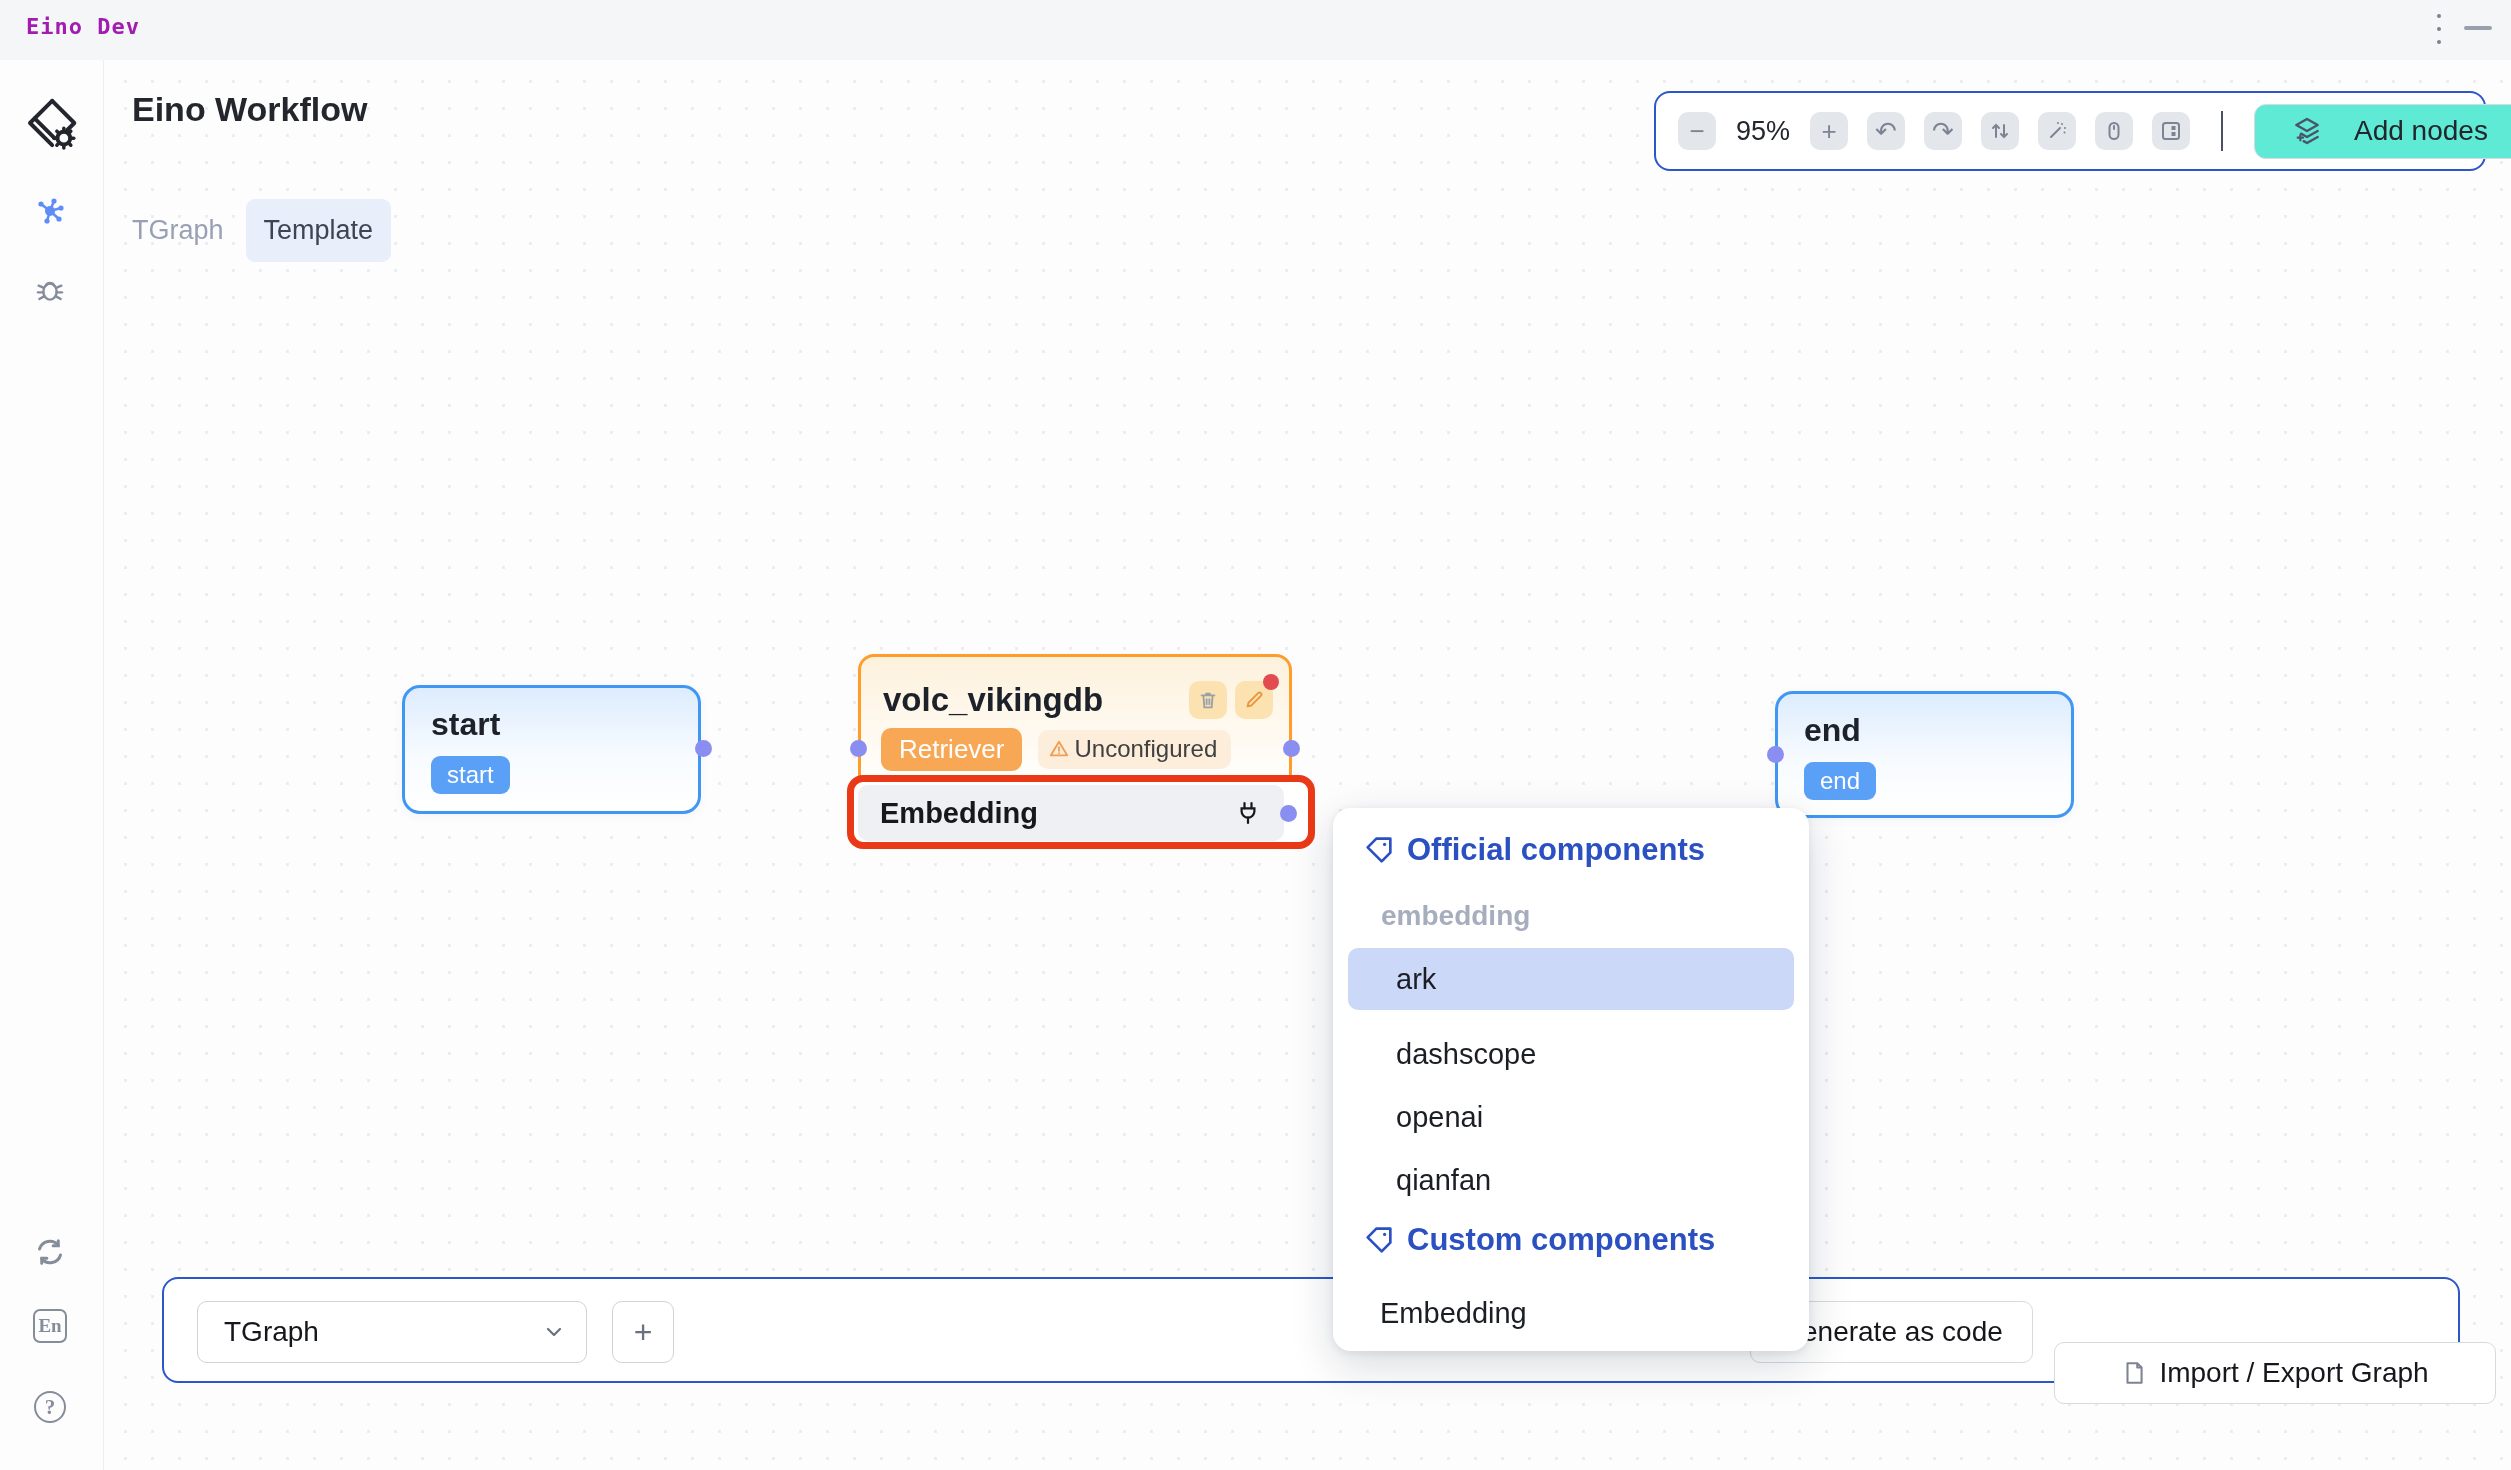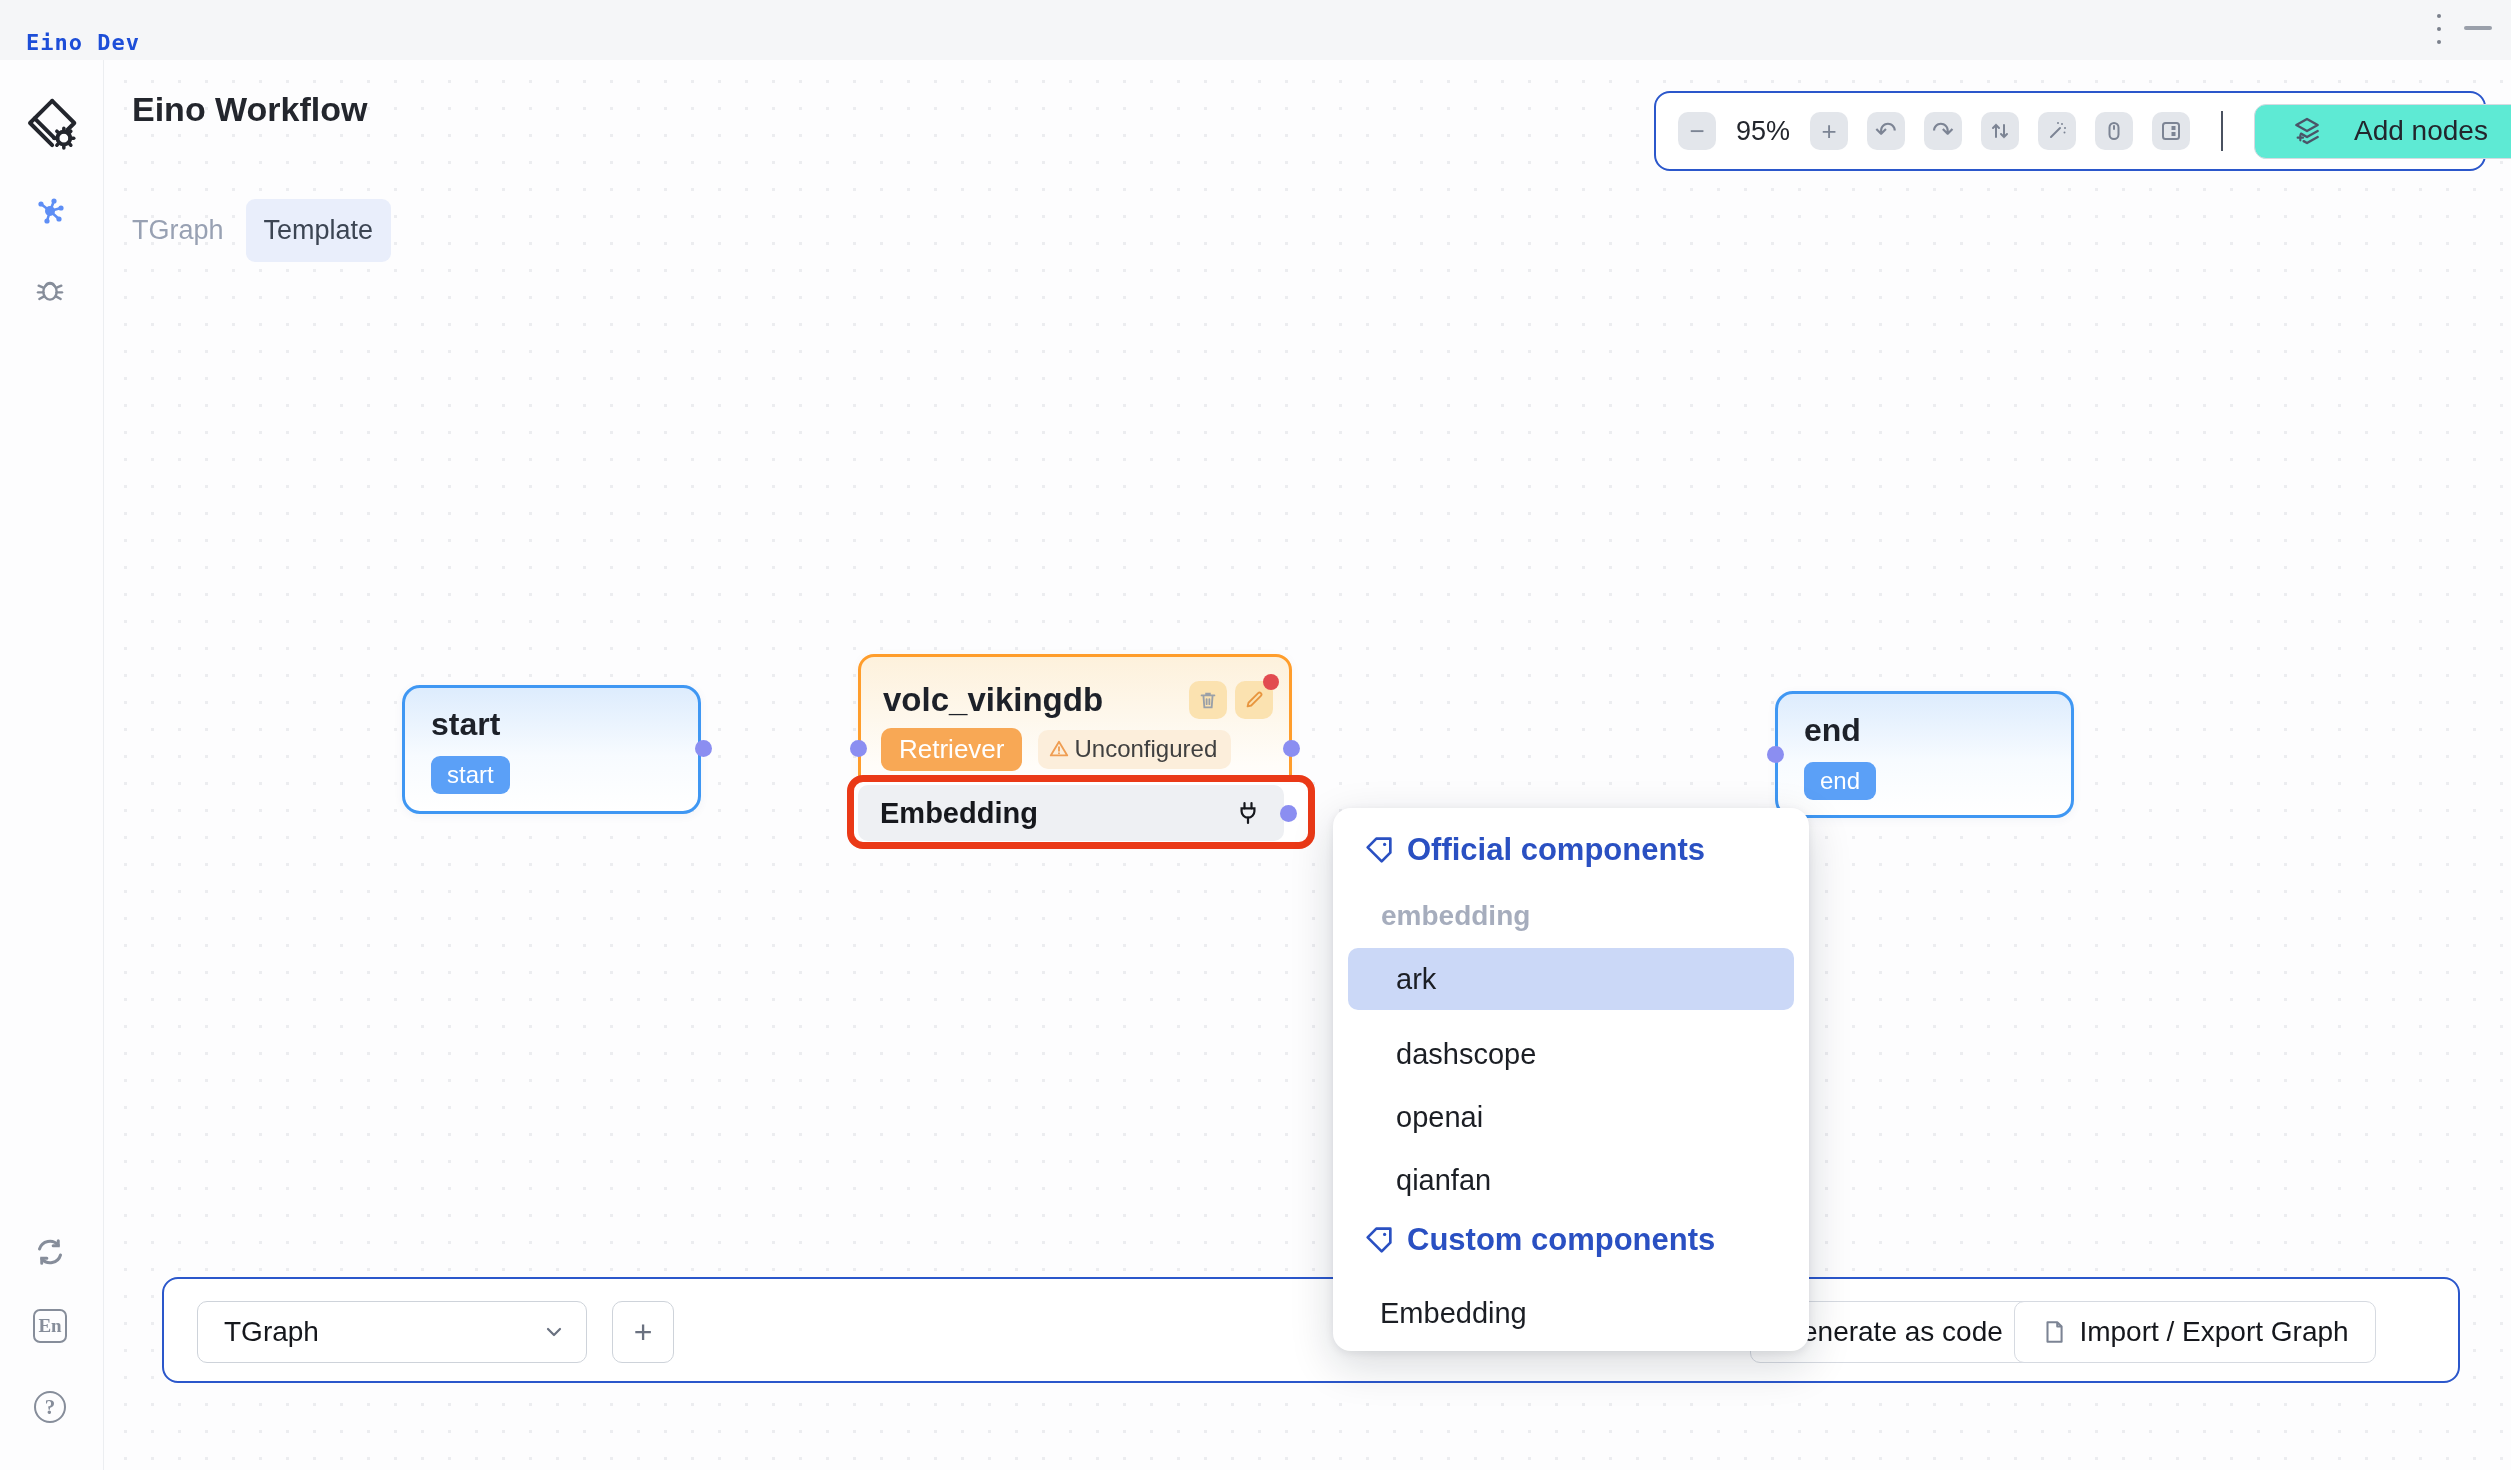--- a/index.html
+++ b/index.html
@@ -5,21 +5,21 @@
   * { box-sizing: border-box; margin: 0; padding: 0; }
   html,body { width:2511px; height:1471px; }
   body {
     font-family: "Liberation Sans", sans-serif;
     background:#fdfdfe; color:#1d2129; overflow:hidden; position:relative;
   }
   .stage { position:absolute; inset:0; }
 
   
   .titlebar { position:absolute; left:0; top:0; width:2511px; height:60px; background:#f5f6f8; z-index:40; }
-  .app-title { position:absolute; left:26px; top:30px; font-family:"DejaVu Sans Mono", monospace; font-weight:bold; font-size:22px; color:#1d4ed8; letter-spacing:1px; }
+  .app-title { position:absolute; left:26px; top:14px; font-family:"DejaVu Sans Mono", monospace; font-weight:bold; font-size:22px; color:#a21caf; letter-spacing:1px; }
   .win-kebab { position:absolute; left:2430px; top:14px; width:18px; height:30px; display:flex; flex-direction:column; justify-content:space-between; align-items:center; cursor:pointer; }
   .win-kebab i { width:4px; height:4px; border-radius:50%; background:#7b818d; }
   .win-min { position:absolute; left:2464px; top:26px; width:28px; height:4px; background:#9aa0ab; border-radius:2px; cursor:pointer; }
 
   
   .sidebar { position:absolute; left:0; top:60px; width:104px; height:1411px; background:#fdfdfe; border-right:1px solid #eceef1; z-index:30;font-family:Liberation Serif, serif; }
   .side-ic { position:absolute; display:flex; align-items:center; justify-content:center; cursor:pointer; }
   .lang-badge { border:2.5px solid #868d9a; border-radius:7px; width:34px; height:34px; display:flex; align-items:center; justify-content:center; font-size:19px; font-weight:bold; color:#868d9a; }
   .help-badge { border:2.5px solid #868d9a; border-radius:50%; width:32px; height:32px; display:flex; align-items:center; justify-content:center; font-size:21px; font-weight:bold; color:#868d9a; }
 
@@ -70,21 +70,21 @@
   .menu-item { position:absolute; left:15px; width:446px; height:62px; border-radius:10px; display:flex; align-items:center; padding-left:48px; font-size:29px; color:#1b1e24; cursor:pointer; }
   .menu-item.selected { background:#cbd8f7; }
   .menu-item.custom { padding-left:32px; }
 
   
   .bottombar { position:absolute; left:162px; top:1277px; width:2298px; height:106px; background:#fff; border:2.5px solid #2b57cb; border-radius:16px; z-index:20; }
   .graph-select { position:absolute; left:33px; top:22px; width:390px; height:62px; border:1.5px solid #ced3da; border-radius:10px; background:#fff; display:flex; align-items:center; justify-content:space-between; padding:0 20px 0 26px; font-size:28px; color:#15171c; cursor:pointer; }
   .add-graph-btn { position:absolute; left:448px; top:22px; width:62px; height:62px; border:1.5px solid #ced3da; border-radius:10px; background:#fff; display:flex; align-items:center; justify-content:center; font-size:32px; color:#6a7180; cursor:pointer; }
   .bb-btn { position:absolute; top:22px; height:62px; border:1.5px solid #d6dae1; border-radius:10px; background:#fff; display:flex; align-items:center; justify-content:center; gap:12px; font-size:28px; color:#15171c; cursor:pointer; }
   .generate-btn { left:1586px; width:283px; }
-  .importexport-btn { left:1850px; width:362px; }
+  .importexport-btn { left:1890px; width:442px;margin-top:41px; }
 
   svg { display:block; }
 </style>
 </head>
 <body>
 
 <div class="stage">
 
   <div class="canvas"></div>
 

